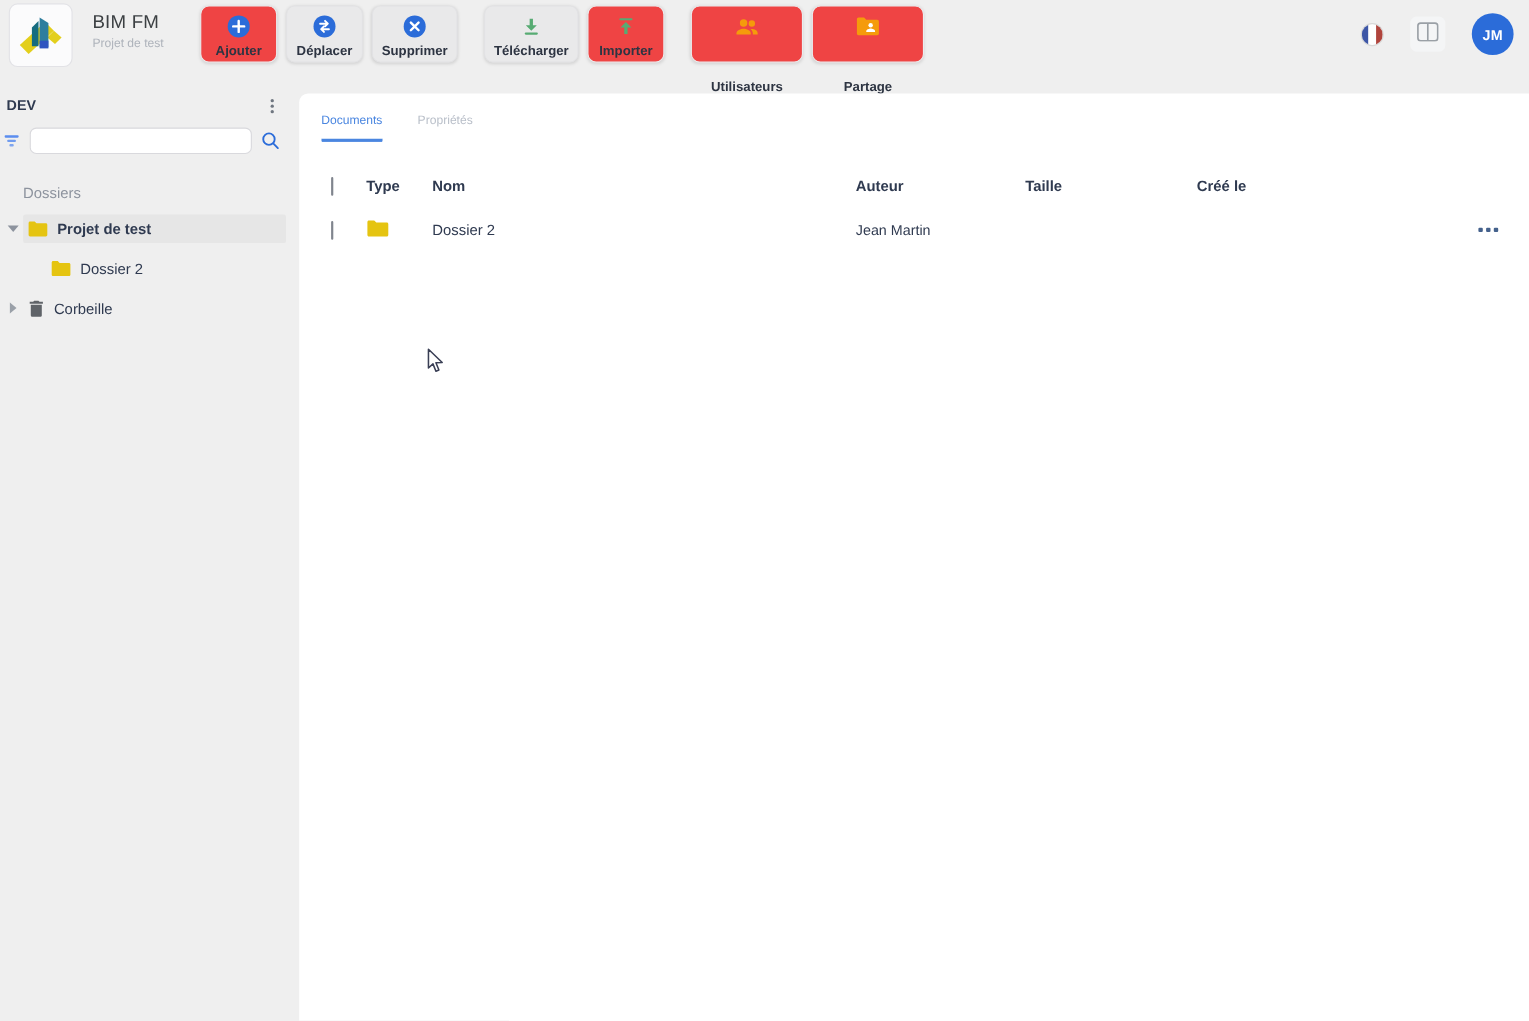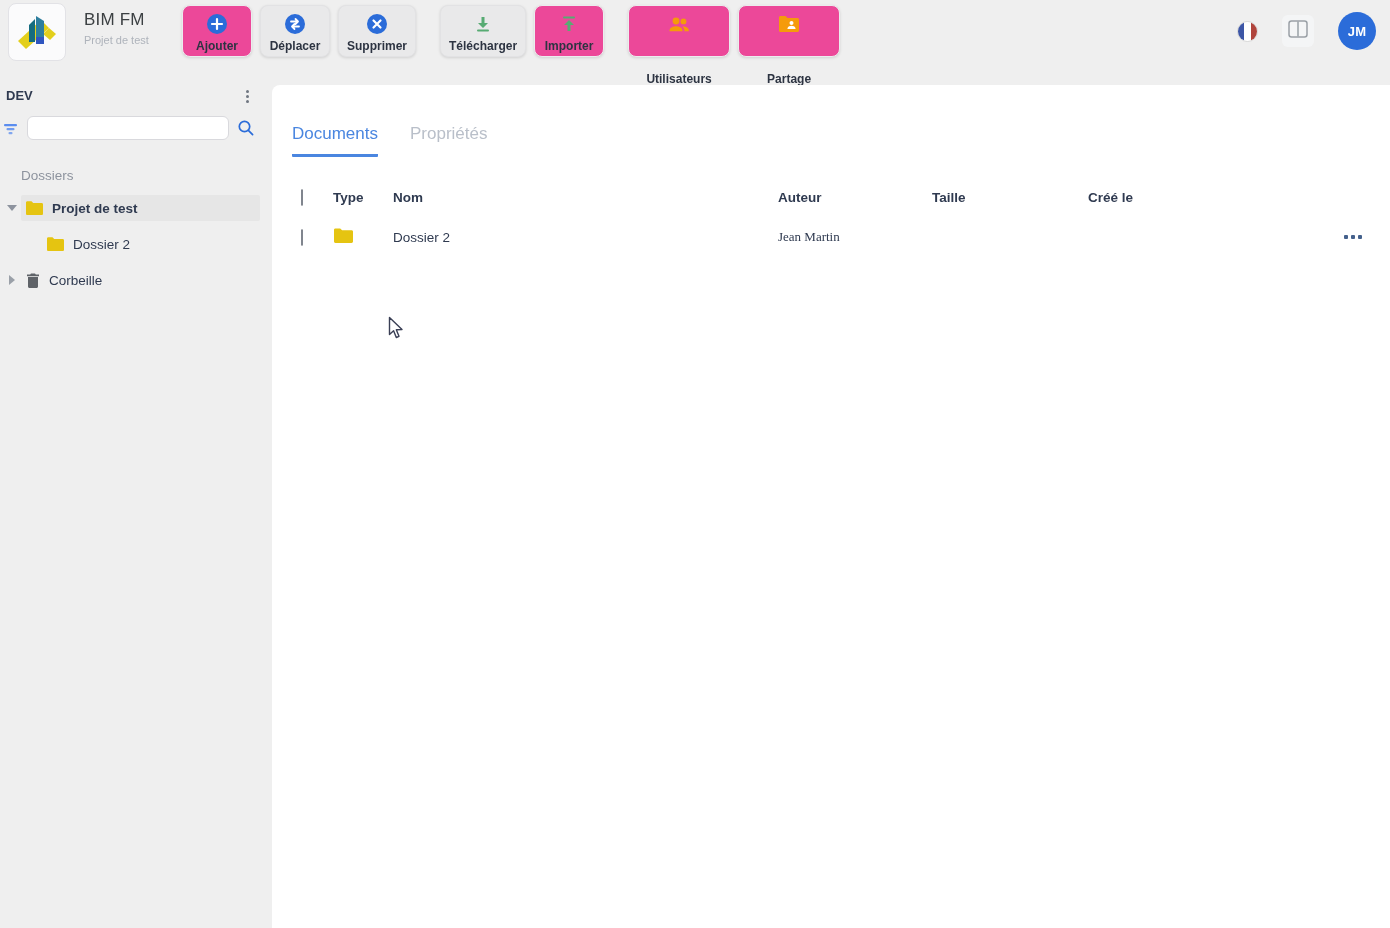--- a/index.html
+++ b/index.html
@@ -18,21 +18,21 @@
     background:#fbfbfc; border:1px solid #e2e2e6; border-radius:8px;
     display:flex; align-items:center; justify-content:center;
   }
   .title-block { position:absolute; left:84px; top:10px; }
   .app-title { font-size:17px; font-weight:500; color:#3c4043; letter-spacing:.2px; }
   .app-subtitle { font-size:11px; color:#aeb3bb; margin-top:4px; }
 
   .tb-buttons { position:absolute; left:182px; top:5px; display:flex; align-items:flex-start; }
   .tb-btn {
     height:52px; min-width:70px; padding:7px 8px 0 8px;
-    background:#ec4899; border:1px solid #ececee; border-radius:8px;
+    background:#ef4444; border:1px solid #ececee; border-radius:8px;
     box-shadow:0 1px 3px rgba(0,0,0,.13);
     display:flex; flex-direction:column; align-items:center; gap:4px;
     cursor:pointer; margin-right:8px;
   }
   .tb-btn.disabled { background:#e9e9ea; border-color:#e2e2e4; }
   .tb-btn.wide { min-width:102px;gap:37px; }
   .tb-btn.group-gap { margin-left:16px; }
   .tb-btn .lbl { font-size:12px; font-weight:600; color:#2d3442; white-space:nowrap; }
   .tb-btn .ic { height:22px; display:flex; align-items:center; justify-content:center; }
 
@@ -84,38 +84,38 @@
   .tree-row .t-lbl { margin-left:8px; font-size:13.5px; color:#2f3a50; }
   .tree-row.selected .t-lbl { font-weight:600; }
   .tree-row.child .t-ic { margin-left:25px; }
 
   
   .main-card {
     position:absolute; left:272px; top:85px; right:0; bottom:0;
     background:#ffffff; border-radius:8px 0 0 0;
   }
   .tabs { display:flex; gap:32px; padding:19px 0 0 20px; }
-  .tab { font-size:17px; cursor:pointer; padding-bottom:10px; border-bottom:3px solid transparent; border-radius:1px;margin-top:20px; }
+  .tab { font-size:11px; cursor:pointer; padding-bottom:10px; border-bottom:3px solid transparent; border-radius:1px; }
   .tab.active { color:#4a86e0; border-bottom-color:#4a86e0; }
   .tab.inactive { color:#b9bfc9; }
 
   .doc-table { margin-top:22px; }
   .trow {
     display:grid;
     grid-template-columns:41px 60px 385px 154px 156px 1fr 64px;
     align-items:center; padding-left:20px;
   }
   .trow.head { height:36px; font-size:13.5px; font-weight:700; }
   .trow.data { height:44px; font-size:13.5px; }
   .cb {
     width:15px; height:15px; margin-left:9px; background:#fff;
     border:1.5px solid #80858e; border-radius:2px; cursor:pointer;
   }
   .cell { color:#2f3a50; }
-  .auteur-cell { font-size:13px;font-family:Liberation Serif, serif; }
+  .auteur-cell { font-size:13px; }
   .actions-cell { display:flex; justify-content:flex-end; padding-right:28px; }
   .dots { display:flex; gap:3px; cursor:pointer; padding:4px 0; }
   .dots i { width:4px; height:4px; background:#44618c; border-radius:1px; }
 
   
   .cursor { position:absolute; left:388px; top:316px; pointer-events:none; }
 </style>
 </head>
 <body>
 

